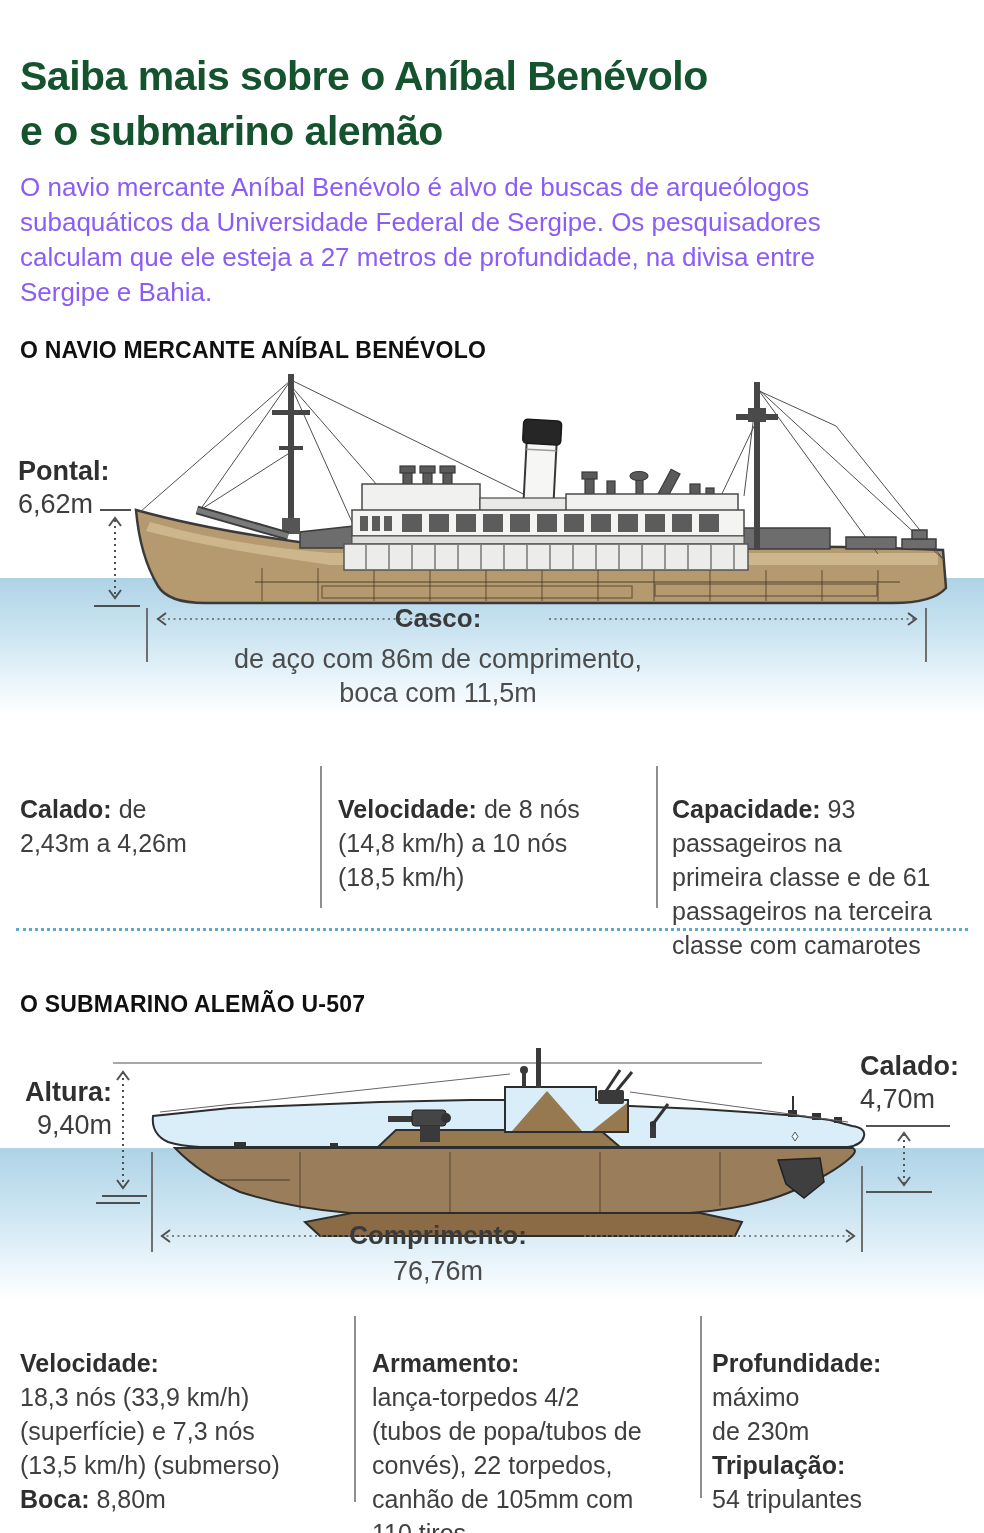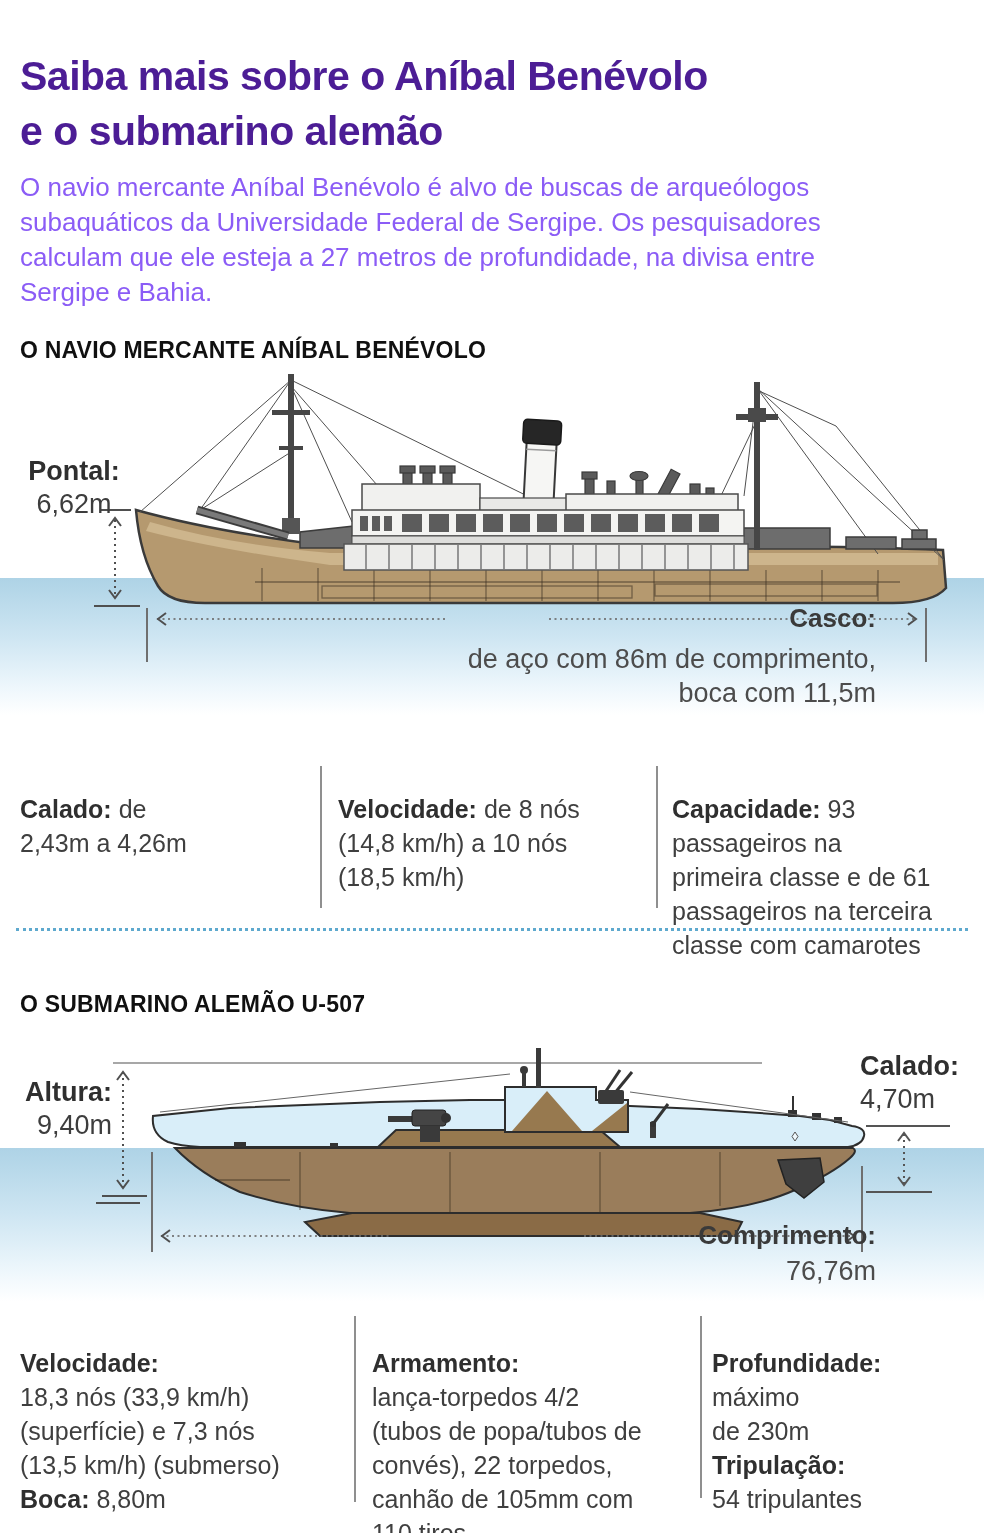--- a/index.html
+++ b/index.html
@@ -1,29 +1,29 @@
 <!DOCTYPE html>
 <html><head>
 <meta charset="utf-8">
 <style>
   html,body{margin:0;padding:0;background:#fff;}
   .page{position:relative;width:984px;height:1533px;overflow:hidden;background:#fff;
         font-family:"Liberation Sans",sans-serif;color:#3c3c3c;}
   .abs{position:absolute;}
   .preline{white-space:pre-line;}
   .page-title{left:20px;top:22px;width:944px;font-size:41px;line-height:55px;font-weight:700;
-              color:#4c1d95;letter-spacing:-0.5px;}
+              color:#14532d;letter-spacing:-0.5px;}
   .intro{left:20px;top:144px;width:944px;font-size:26px;line-height:35px;color:#8b5cf6;}
   .sec-header{left:20px;width:944px;font-size:23px;font-weight:800;color:#101010;letter-spacing:.2px;}
   .fig{left:0;width:984px;}
   .water{left:0;width:984px;background:linear-gradient(180deg,#aed3e6 0%,#cde5f2 42%,#eef7fc 80%,#ffffff 100%);}
   .fig svg{position:absolute;left:0;top:0;}
   .dim-label{font-size:27px;line-height:33px;color:#3d3d3d;}
   .dim-label b,.col b{font-weight:700;color:#2f2f2f;}
-  .center{left:0;width:876px;text-align:right;}
+  .center{left:0;width:876px;text-align:center;}
   .casco-title,.comp-title{font-size:26px;font-weight:700;color:#3a3a3a;}
   .casco-sub{font-size:27px;color:#4c4c4c;}
   .col{font-size:25px;line-height:34px;color:#3f3f3f;}
   .vdiv{width:2px;background:#8f8f8f;}
   .dotdiv{left:16px;width:952px;height:0;border-top:3px dotted #5ea9ce;}
 </style>
 </head>
 <body>
 
 <div class="page">
@@ -183,21 +183,21 @@
       <g stroke="#6f6f6f" fill="none">
         <line x1="147" y1="248" x2="147" y2="302" stroke-width="2"></line>
         <line x1="926" y1="248" x2="926" y2="302" stroke-width="2"></line>
         <line x1="157" y1="259" x2="445" y2="259" stroke-width="2" stroke-dasharray="2 3.5" stroke-opacity=".85"></line>
         <line x1="549" y1="259" x2="917" y2="259" stroke-width="2" stroke-dasharray="2 3.5" stroke-opacity=".85"></line>
         <polyline points="166,253 158,259 166,265" stroke="#4f4f4f" stroke-width="2"></polyline>
         <polyline points="908,253 916,259 908,265" stroke="#4f4f4f" stroke-width="2"></polyline>
       </g>
     </svg>
 
-    <div class="abs dim-label" style="left:18px;top:95px;width:112px;text-align:center">
+    <div class="abs dim-label" style="left:18px;top:95px;width:112px;text-align:left">
       <b>Pontal:</b><br>
       <span>6,62m</span>
     </div>
     <div class="abs center casco-title" style="top:243px">Casco:</div>
     <div class="abs center casco-sub" style="top:284px">de aço com 86m de comprimento,</div>
     <div class="abs center casco-sub" style="top:318px">boca com 11,5m</div>
   </div>
 
   <div class="abs col preline" style="left:20px;top:758px;width:295px">
     <b>Calado:</b><span> de

